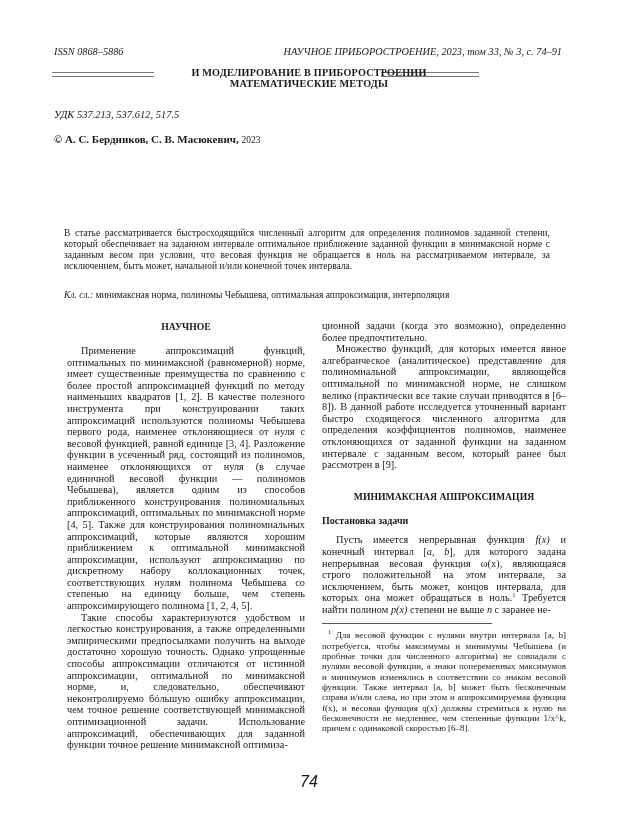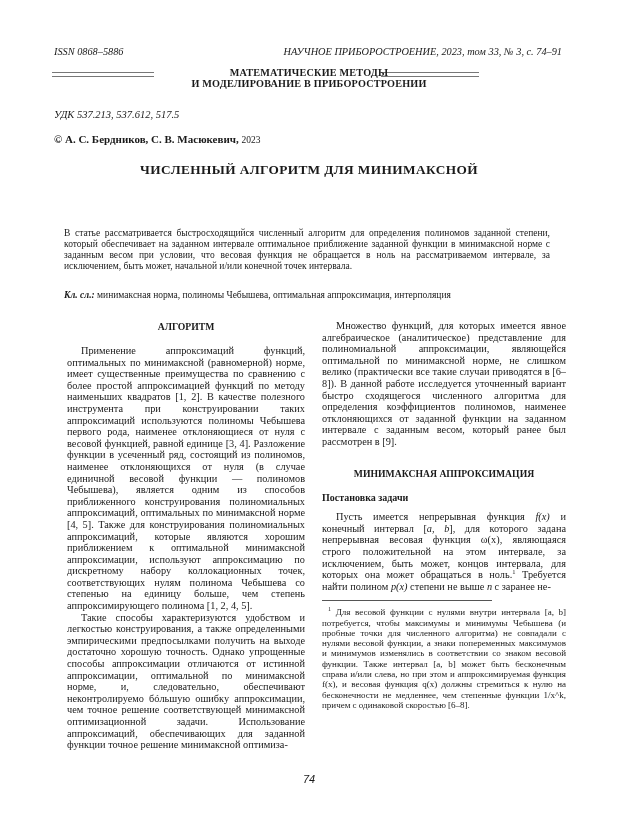--- a/index.html
+++ b/index.html
@@ -14,74 +14,74 @@
   .rubric { top: 67px; left: 0; width: 618px; text-align: center;
             font-weight: bold; font-size: 10.2px; line-height: 11px; letter-spacing: 0.2px; }
   .udk { top: 109px; left: 54px; font-size: 10.5px; font-style: italic; }
   .authors { top: 133px; left: 54px; font-size: 11px; font-weight: bold; }
   .authors .yr { font-weight: normal; font-size: 9.5px; }
   .title { top: 162px; left: 0; width: 618px; text-align: center; font-weight: bold;
            font-size: 13.3px; line-height: 16px; letter-spacing: 0.4px; }
   .abstract { top: 228px; left: 64px; width: 486px; font-size: 9.5px; line-height: 11px;
               text-align: justify; }
   .keywords { top: 290px; left: 64px; width: 486px; font-size: 9.5px; }
-  .keywords .kl { font-style: italic; font-weight: bold; }
+  .keywords .kl { font-style: italic; }
   .col { font-size: 10.3px; line-height: 11.6px; text-align: justify; hyphens: manual; }
   .col-left { top: 321px; left: 67px; width: 238px; }
   .col-right { top: 320px; left: 322px; width: 244px; }
   .sec-title { text-align: center; font-weight: bold; font-size: 9.7px; line-height: 11px; }
   .sub-title { font-weight: bold; font-size: 10px; }
   .col p { margin: 0; text-indent: 14px; }
   .col p.noindent { text-indent: 0; }
   .fn-rule { width: 170px; border-top: 1px solid #555; margin: 8px 0 6px 0; }
   .footnote { font-size: 9px; line-height: 10.3px; text-align: justify; }
   .footnote sup { font-size: 6px; }
-  .pageno { top: 773px; left: 0; width: 618px; text-align: center; font-size: 11px;
+  .pageno { top: 773px; left: 0; width: 618px; text-align: center; font-size: 16px;
             font-family: "Liberation Sans", sans-serif; font-style: italic; }
   sup { font-size: 6.5px; line-height: 0; }
 </style>
 </head>
 <body>
 
 <div class="abs hdr hdr-left">ISSN 0868–5886</div>
 <div class="abs hdr hdr-right">НАУЧНОЕ ПРИБОРОСТРОЕНИЕ, 2023, том 33, № 3, с. 74–91</div>
 
 <div class="rubric-rule" style="left:52px;width:102px;"></div>
 <div class="rubric-rule" style="left:381px;width:98px;"></div>
 <div class="abs rubric">
+  <div>И МОДЕЛИРОВАНИЕ В ПРИБОРОСТРОЕНИИ</div>
   <div>МАТЕМАТИЧЕСКИЕ МЕТОДЫ</div>
-  <div>И МОДЕЛИРОВАНИЕ В ПРИБОРОСТРОЕНИИ</div>
 </div>
 
 <div class="abs udk">УДК 537.213, 537.612, 517.5</div>
 
 <div class="abs authors">
   <span>©</span>
   <span>А. С. Бердников, С. В. Масюкевич,</span>
   <span class="yr">2023</span>
 </div>
 
 <div class="abs title">
-  <div>ЧИСЛЕННЫЙ АЛГОРИТМ ДЛЯ МИНИМАКСНОЙ</div>
 </div>
 
 <div class="abs abstract">В статье рассматривается быстросходящийся численный алгоритм для определения полиномов заданной степени, который обеспечивает на заданном интервале оптимальное приближение заданной функции в минимаксной норме с заданным весом при условии, что весовая функция не обращается в ноль на рассматриваемом интервале, за исключением, быть может, начальной и/или конечной точек интервала.</div>
 
 <div class="abs keywords">
   <span class="kl">Кл. сл.:</span>
   <span>минимаксная норма, полиномы Чебышева, оптимальная аппроксимация, интерполяция</span>
 </div>
 
 <div class="abs col col-left">
-  <div class="sec-title" style="margin-bottom:13px;">АЛГОРИТМ</div>
+  <div class="sec-title" style="margin-bottom:13px;">НАУЧНОЕ</div>
   <p>Применение аппроксимаций функций, оптимальных по минимаксной (равномерной) норме, имеет существенные преимущества по сравнению с более простой аппроксимацией функций по методу наименьших квадратов [1, 2]. В качестве полезного инструмента при конструировании таких аппроксимаций используются полиномы Чебышева первого рода, наименее отклоняющиеся от нуля с весовой функцией, равной единице [3, 4]. Разложение функции в усеченный ряд, состоящий из полиномов, наименее отклоняющихся от нуля (в случае единичной весовой функции — полиномов Чебышева), является одним из способов приближенного конструирования полиномиальных аппроксимаций, оптимальных по минимаксной норме [4, 5]. Также для конструирования полиномиальных аппроксимаций, которые являются хорошим приближением к оптимальной минимаксной аппроксимации, используют аппроксимацию по дискретному набору коллокационных точек, соответствующих нулям полинома Чебышева со степенью на единицу больше, чем степень аппроксимирующего полинома [1, 2, 4, 5].</p>
   <p>Такие способы характеризуются удобством и легкостью конструирования, а также определенными эмпирическими предпосылками получить на выходе достаточно хорошую точность. Однако упрощенные способы аппроксимации отличаются от истинной аппроксимации, оптимальной по минимаксной норме, и, следовательно, обеспечивают неконтролируемо бóльшую ошибку аппроксимации, чем точное решение соответствующей минимаксной оптимизационной задачи. Использование аппроксимаций, обеспечивающих для заданной функции точное решение минимаксной оптимиза-</p>
 </div>
 
 <div class="abs col col-right">
+  <p class="noindent">ционной задачи (когда это возможно), определенно более предпочтительно.</p>
   <p>Множество функций, для которых имеется явное алгебраическое (аналитическое) представление для полиномиальной аппроксимации, являющейся оптимальной по минимаксной норме, не слишком велико (практически все такие случаи приводятся в [6–8]). В данной работе исследуется уточненный вариант быстро сходящегося численного алгоритма для определения коэффициентов полиномов, наименее отклоняющихся от заданной функции на заданном интервале с заданным весом, который ранее был рассмотрен в [9].</p>
   <div class="sec-title" style="margin-top:20px;">
     <div>МИНИМАКСНАЯ АППРОКСИМАЦИЯ</div>
   </div>
   <div class="sub-title" style="margin-top:13px;margin-bottom:8px;">Постановка задачи</div>
   <p><span>Пусть имеется непрерывная функция </span><i>f(x)</i><span> и конечный интервал [</span><i>a</i><span>, </span><i>b</i><span>], для которого задана непрерывная весовая функция </span><span>ω(x)</span><span>, являющаяся строго положительной на этом интервале, за исключением, быть может, концов интервала, для которых она может обращаться в ноль.</span><sup>1</sup><span> Требуется найти полином </span><i>p(x)</i><span> степени не выше </span><i>n</i><span> с заранее не-</span></p>
   <div class="fn-rule"></div>
   <div class="footnote" style="text-indent:6px;">
     <sup>1</sup>
     <span>Для весовой функции с нулями внутри интервала [a, b] потребуется, чтобы максимумы и минимумы Чебышева (и пробные точки для численного алгоритма) не совпадали с нулями весовой функции, а знаки попеременных максимумов и минимумов изменялись в соответствии со знаком весовой функции. Также интервал [a, b] может быть бесконечным справа и/или слева, но при этом и аппроксимируемая функция f(x), и весовая функция q(x) должны стремиться к нулю на бесконечности не медленнее, чем степенные функции 1/x^k, причем с одинаковой скоростью [6–8].</span>

